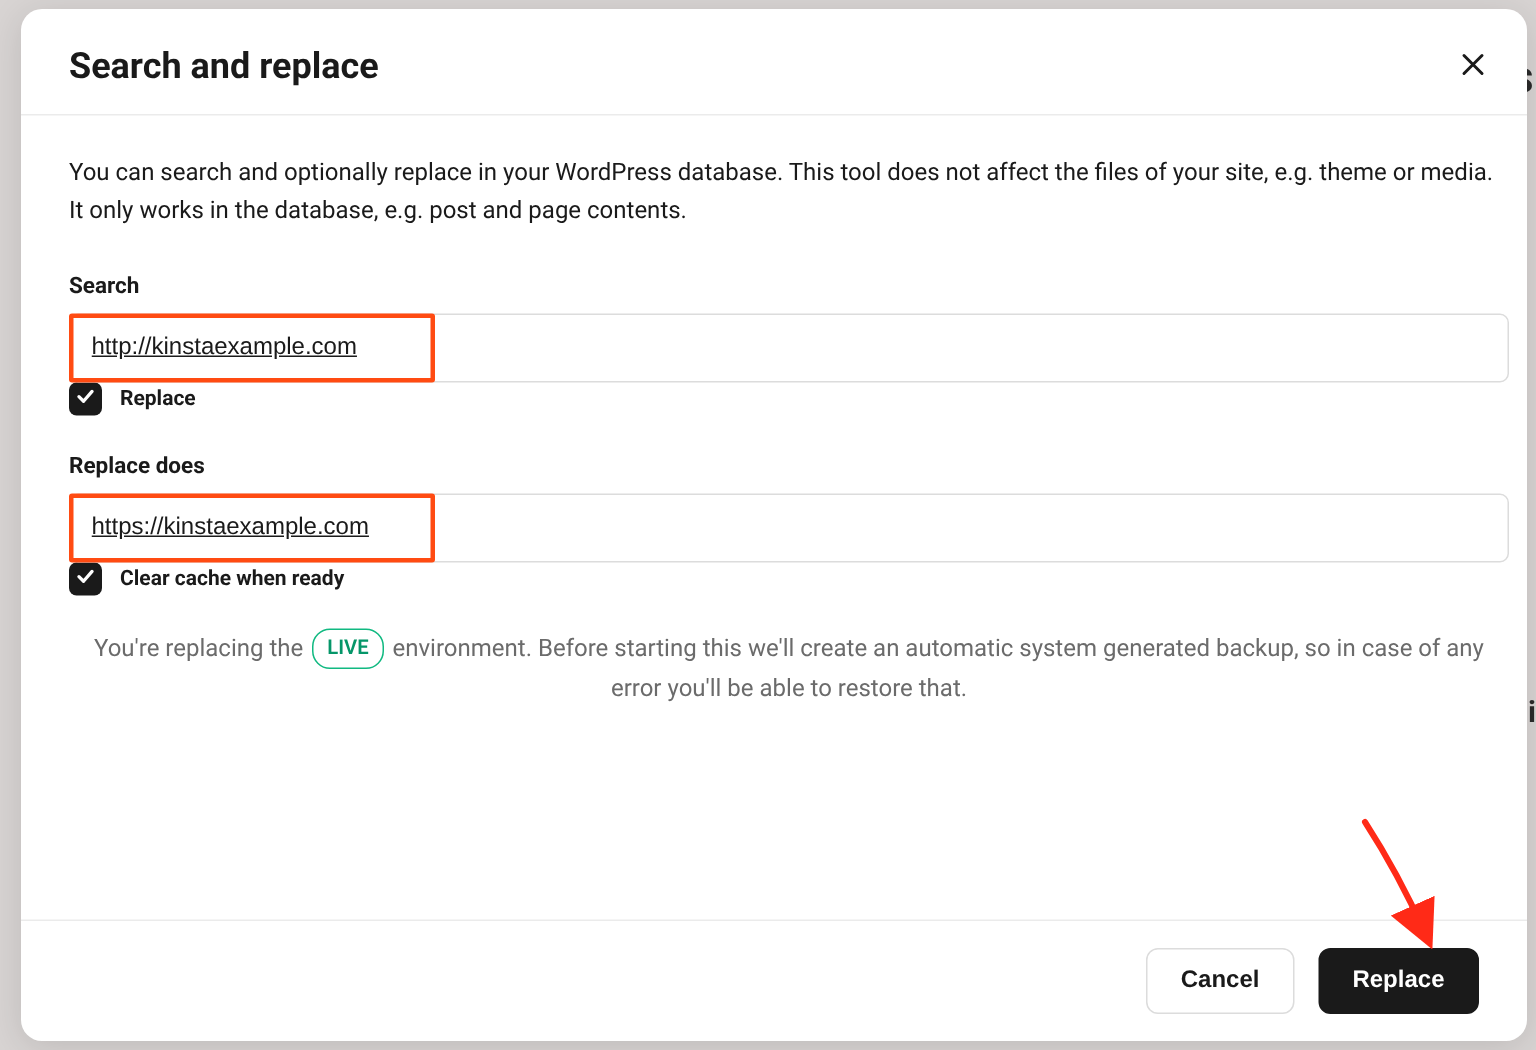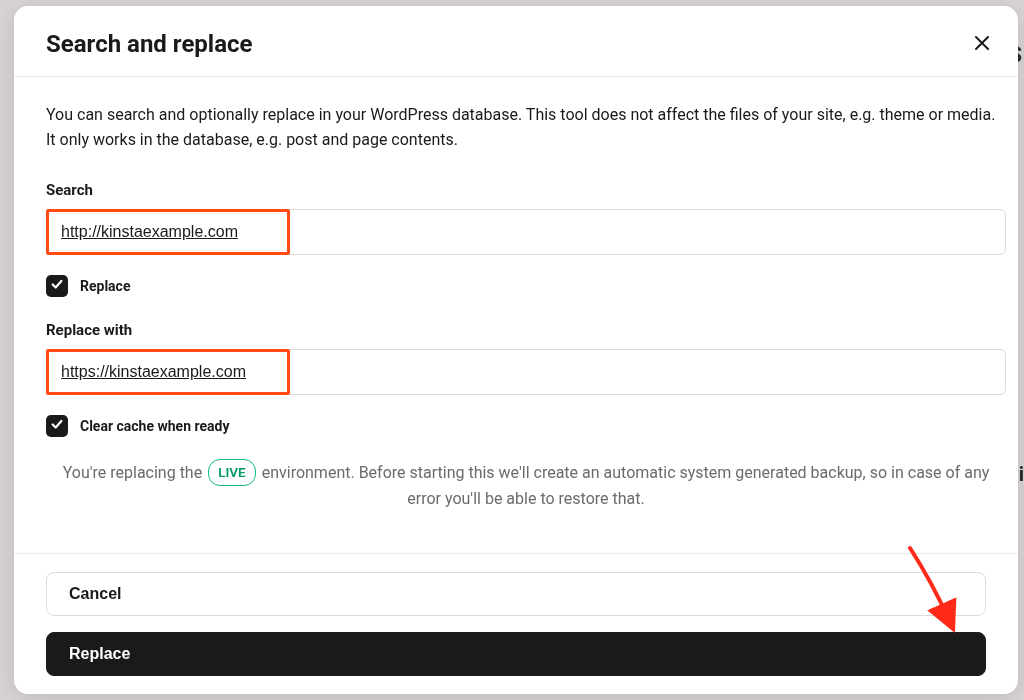--- a/index.html
+++ b/index.html
@@ -60,21 +60,20 @@
       flex: 1;
       overflow: auto;
     }
     .description {
       font-size: 16px;
       line-height: 1.55;
       color: #1a1a1a;
       margin-bottom: 28px;
     }
     .field-group {
-      margin-bottom: 20px;
     }
     .field-label {
       font-size: 15px;
       font-weight: 700;
       color: #1a1a1a;
       margin-bottom: 10px;
       display: block;
     }
     .text-input {
       width: 100%;
@@ -150,21 +149,20 @@
       border-radius: 12px;
       vertical-align: 1px;
       margin: 0 2px;
     }
     .modal-footer {
       border-top: 1px solid #ebebeb;
       padding: 18px 32px;
       display: flex;
       justify-content: flex-end;
       gap: 16px;
-      flex-direction: column;
     }
     .btn {
       height: 44px;
       padding: 0 22px;
       border-radius: 8px;
       font-size: 16px;
       font-weight: 600;
       cursor: pointer;
       display: inline-flex;
       align-items: center;
@@ -227,21 +225,21 @@
         <span>
           <svg viewBox="0 0 16 16" fill="none" stroke="currentColor" stroke-width="2.5" stroke-linecap="round" stroke-linejoin="round">
             <path d="M3 8.5 L6.5 12 L13 4.5"></path>
           </svg>
         </span>
       </div>
       <label class="checkbox-label">Replace</label>
     </div>
 
     <div class="field-group">
-      <label class="field-label">Replace with</label>
+      <label class="field-label">Replace does</label>
       <div class="highlight-box">
         <input type="text" class="text-input" value="https://kinstaexample.com" style="">
       </div>
     </div>
 
     <div class="checkbox-row" style="margin-bottom:16px;">
       <div class="checkbox">
         <span>
           <svg viewBox="0 0 16 16" fill="none" stroke="currentColor" stroke-width="2.5" stroke-linecap="round" stroke-linejoin="round">
             <path d="M3 8.5 L6.5 12 L13 4.5"></path>

